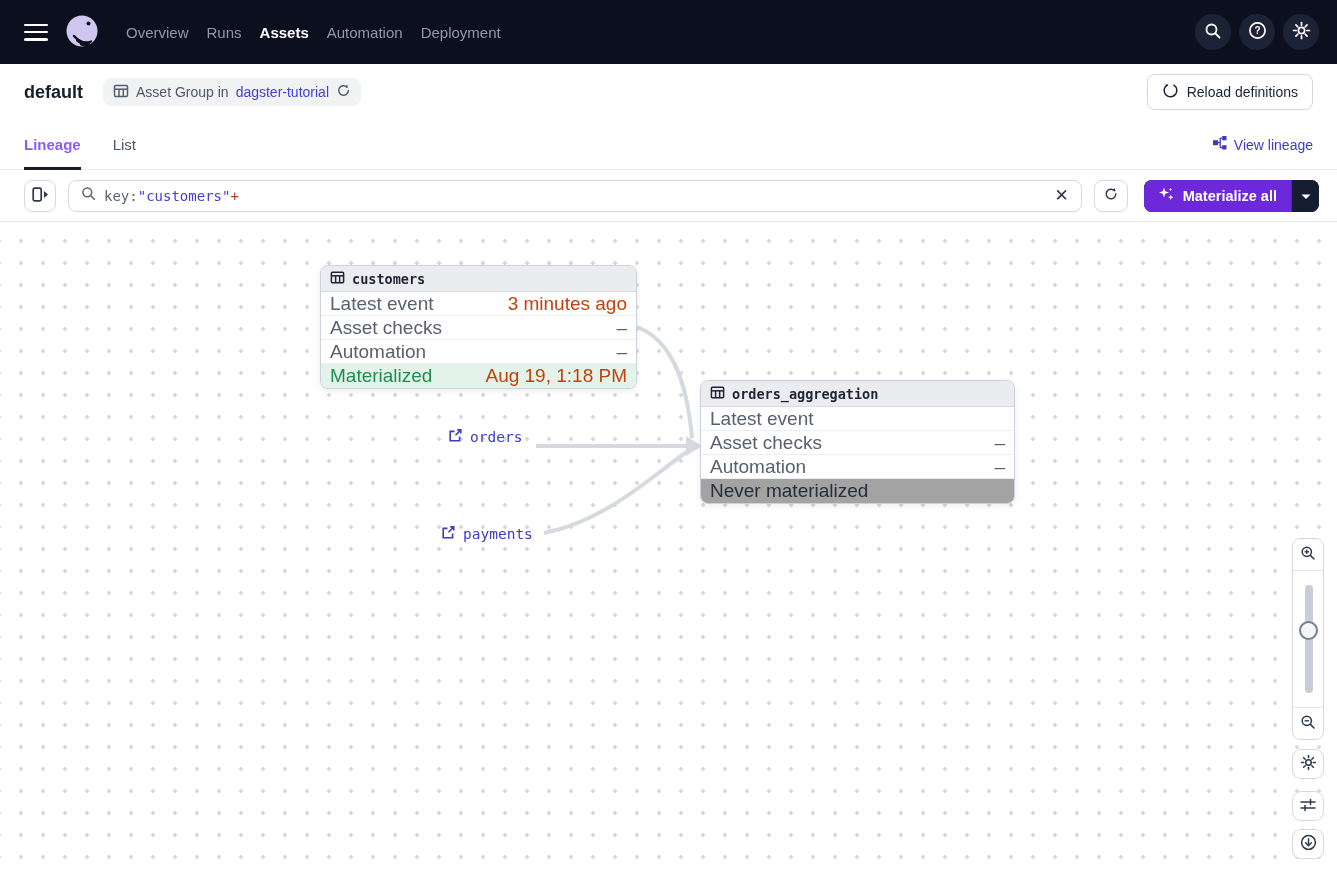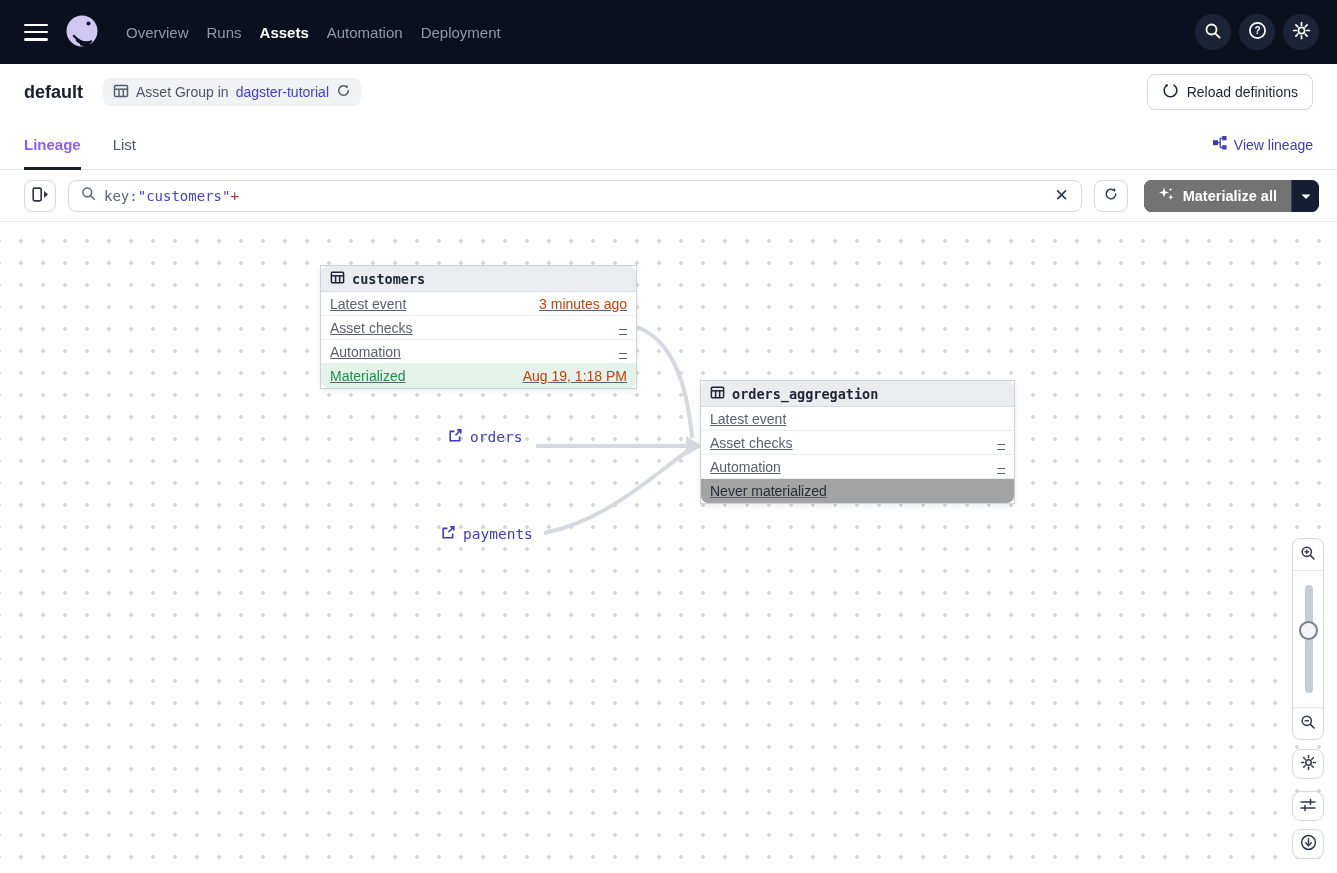--- a/index.html
+++ b/index.html
@@ -43,38 +43,38 @@
     display:flex; align-items:center; justify-content:center; cursor:pointer; }
   .search-box { flex:1; height:32px; border:1px solid #d5d8de; border-radius:8px; background:#fff;
     display:flex; align-items:center; padding:0 10px 0 12px; gap:8px; }
   .search-text { font-family:"DejaVu Sans Mono",monospace; font-size:14px; letter-spacing:0; flex:1; white-space:pre; }
   .q-key { color:#5b6272; }
   .q-val { color:#4440cf; }
   .q-plus { color:#b03a2e; }
   .clear-x { border:none; background:none; font-size:17px; color:#30394a; cursor:pointer; line-height:1; padding:0 2px; }
   .refresh-btn { width:34px; }
   .mat-group { display:flex; height:32px; border-radius:8px; overflow:hidden; background:#151d33; margin-left:4px; }
-  .mat-main { display:flex; align-items:center; gap:8px; padding:0 14px; background:#737373; border:none;
+  .mat-main { display:flex; align-items:center; gap:8px; padding:0 14px; background:#6d28d9; border:none;
     color:#fff; font-size:14.5px; font-weight:bold; font-family:inherit; cursor:pointer; }
   .mat-caret { width:28px; border:none; border-left:1px solid #39415a; background:#151d33;
     display:flex; align-items:center; justify-content:center; cursor:pointer; }
 
   
   .canvas { position:relative; width:1337px; height:651px; background:#fff;
     background-image:radial-gradient(circle,#d9d9d9 1.6px,transparent 1.7px);
     background-size:22px 22px; background-position:10px 8px; overflow:hidden; }
   .edges { position:absolute; left:0; top:0; pointer-events:none; }
 
-  .asset-node { position:absolute; width:317px; background:#fff; border:1px solid #ccd1da; border-radius:0;
+  .asset-node { position:absolute; width:317px; background:#fff; border:1px solid #ccd1da; border-radius:8px;
     box-shadow:0 2px 6px rgba(16,24,40,.08); z-index:2; cursor:pointer; }
   .an-header { height:26px; background:#ebecf0; border-bottom:1px solid #d8dce2; border-radius:7px 7px 0 0;
     display:flex; align-items:center; gap:7px; padding:0 9px;
     font-family:"DejaVu Sans Mono",monospace; font-weight:bold; font-size:13.5px; color:#1f2533; }
   .an-row { height:24px; display:flex; align-items:center; justify-content:space-between;
-    padding:0 9px; font-size:14px; color:#59606e; border-bottom:1px solid #eceef1;text-decoration:underline; }
+    padding:0 9px; font-size:19px; color:#59606e; border-bottom:1px solid #eceef1; }
   .an-row:last-child { border-bottom:none; border-radius:0 0 7px 7px; }
   .an-val.link { color:#c2410c; }
   .an-row.materialized { background:#e3f3e9; }
   .an-row.materialized .an-label { color:#1e8e50; }
   .an-row.never { background:#a3a3a3; }
   .an-row.never .an-label { color:#272d3b; }
 
   .ext-link { position:absolute; display:flex; align-items:center; gap:7px; z-index:2;
     font-family:"DejaVu Sans Mono",monospace; font-size:14.5px; color:#3e3bc0; cursor:pointer; }
 

